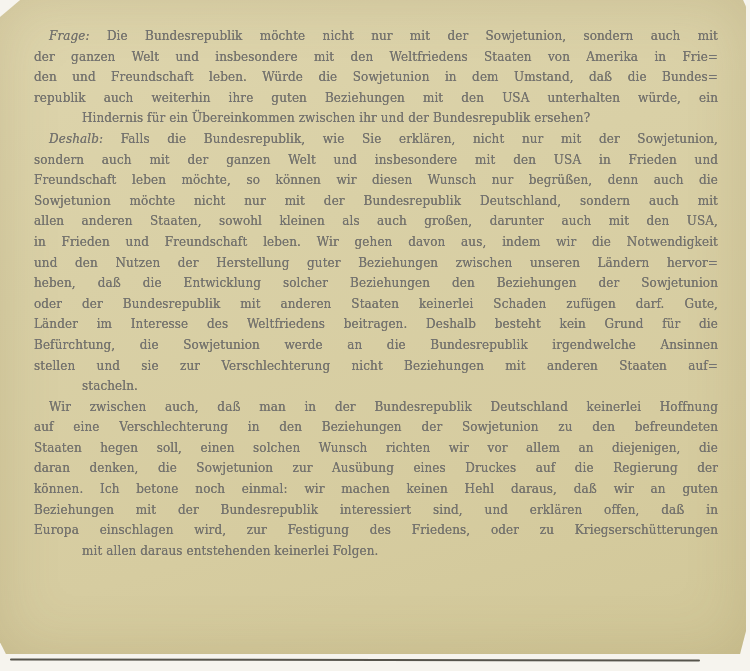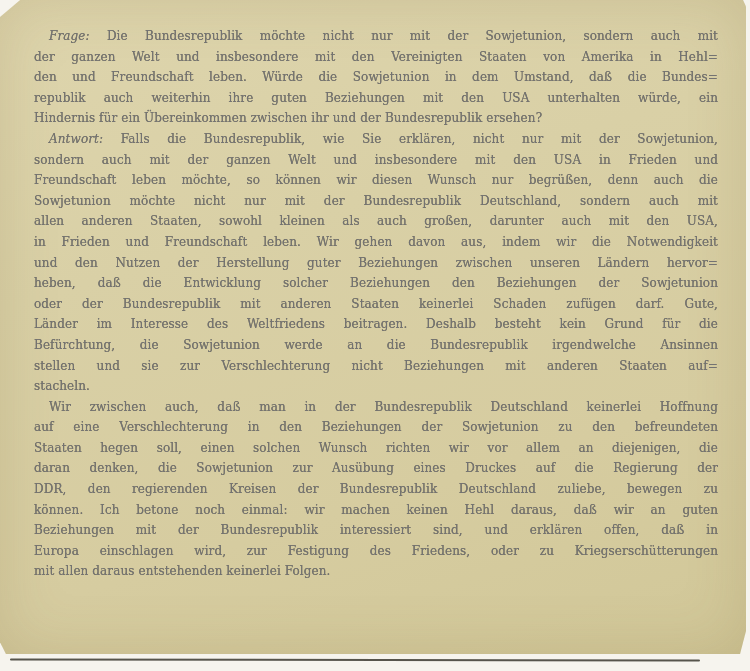--- a/index.html
+++ b/index.html
@@ -39,62 +39,62 @@
   .paragraph { margin: 0; }
   .line {
     text-align: justify;
     text-align-last: justify;
     white-space: normal;
     height: 20.6px;
     overflow: visible;
   }
   .line.last-line {
     text-align-last: left;
+    margin-left: 48px;
   }
   .line.first-line {
     text-indent: 15px;
   }
   .lead {
     font-style: italic;
   }
 </style>
 </head>
 <body>
 
 <div class="scan">
   <div class="paper"></div>
   <div class="scan-edge-line"></div>
   <div class="text-block">
       <div class="paragraph">
         <div class="line first-line"><span class="lead">Frage:</span> Die Bundesrepublik möchte nicht nur mit der Sowjetunion, sondern auch mit</div>
-        <div class="line">der ganzen Welt und insbesondere mit den Vereinigten Staaten von Amerika in Hehl=</div>
+        <div class="line">der ganzen Welt und insbesondere mit den Weltfriedens Staaten von Amerika in Frie=</div>
         <div class="line">den und Freundschaft leben. Würde die Sowjetunion in dem Umstand, daß die Bundes=</div>
         <div class="line">republik auch weiterhin ihre guten Beziehungen mit den USA unterhalten würde, ein</div>
         <div class="line last-line">Hindernis für ein Übereinkommen zwischen ihr und der Bundesrepublik ersehen?</div>
       </div>
       <div class="paragraph">
-        <div class="line first-line"><span class="lead">Antwort:</span> Falls die Bundesrepublik, wie Sie erklären, nicht nur mit der Sowjetunion,</div>
+        <div class="line first-line"><span class="lead">Deshalb:</span> Falls die Bundesrepublik, wie Sie erklären, nicht nur mit der Sowjetunion,</div>
         <div class="line">sondern auch mit der ganzen Welt und insbesondere mit den USA in Frieden und</div>
         <div class="line">Freundschaft leben möchte, so können wir diesen Wunsch nur begrüßen, denn auch die</div>
         <div class="line">Sowjetunion möchte nicht nur mit der Bundesrepublik Deutschland, sondern auch mit</div>
         <div class="line">allen anderen Staaten, sowohl kleinen als auch großen, darunter auch mit den USA,</div>
         <div class="line">in Frieden und Freundschaft leben. Wir gehen davon aus, indem wir die Notwendigkeit</div>
         <div class="line">und den Nutzen der Herstellung guter Beziehungen zwischen unseren Ländern hervor=</div>
         <div class="line">heben, daß die Entwicklung solcher Beziehungen den Beziehungen der Sowjetunion</div>
         <div class="line">oder der Bundesrepublik mit anderen Staaten keinerlei Schaden zufügen darf. Gute,</div>
         <div class="line">Länder im Interesse des Weltfriedens beitragen. Deshalb besteht kein Grund für die</div>
         <div class="line">Befürchtung, die Sowjetunion werde an die Bundesrepublik irgendwelche Ansinnen</div>
         <div class="line">stellen und sie zur Verschlechterung nicht Beziehungen mit anderen Staaten auf=</div>
         <div class="line last-line">stacheln.</div>
       </div>
       <div class="paragraph">
         <div class="line first-line">Wir zwischen auch, daß man in der Bundesrepublik Deutschland keinerlei Hoffnung</div>
         <div class="line">auf eine Verschlechterung in den Beziehungen der Sowjetunion zu den befreundeten</div>
         <div class="line">Staaten hegen soll, einen solchen Wunsch richten wir vor allem an diejenigen, die</div>
         <div class="line">daran denken, die Sowjetunion zur Ausübung eines Druckes auf die Regierung der</div>
-        <div class="line">DDR, den regierenden Kreisen der Bundesrepublik Deutschland zuliebe, bewegen zu</div>
         <div class="line">können. Ich betone noch einmal: wir machen keinen Hehl daraus, daß wir an guten</div>
         <div class="line">Beziehungen mit der Bundesrepublik interessiert sind, und erklären offen, daß in</div>
         <div class="line">Europa einschlagen wird, zur Festigung des Friedens, oder zu Kriegserschütterungen</div>
         <div class="line last-line">mit allen daraus entstehenden keinerlei Folgen.</div>
       </div>
     </div>
 </div>
 
 </body></html>

